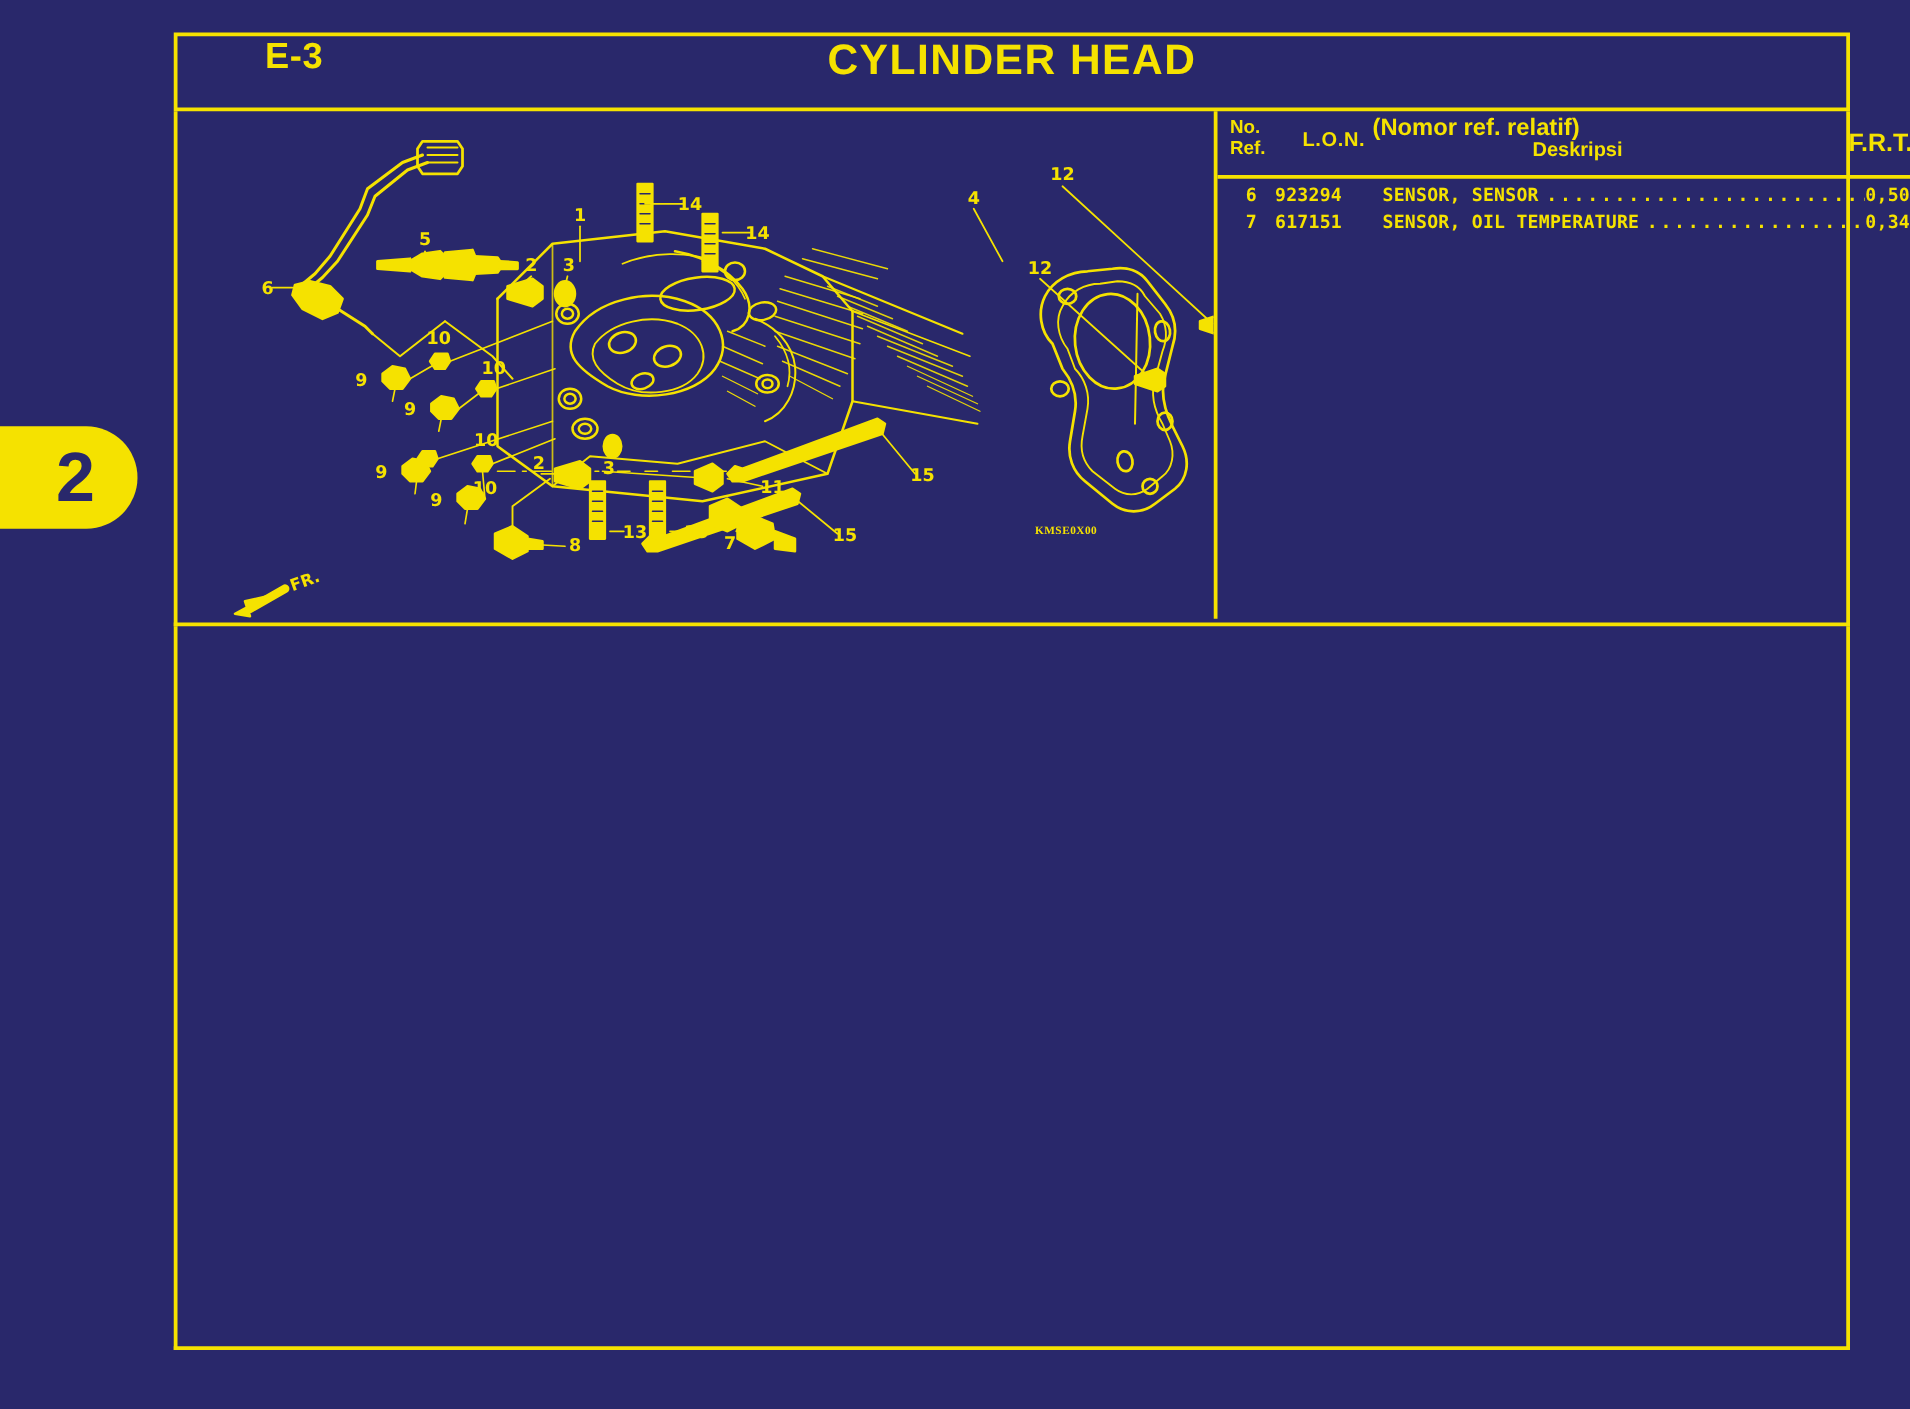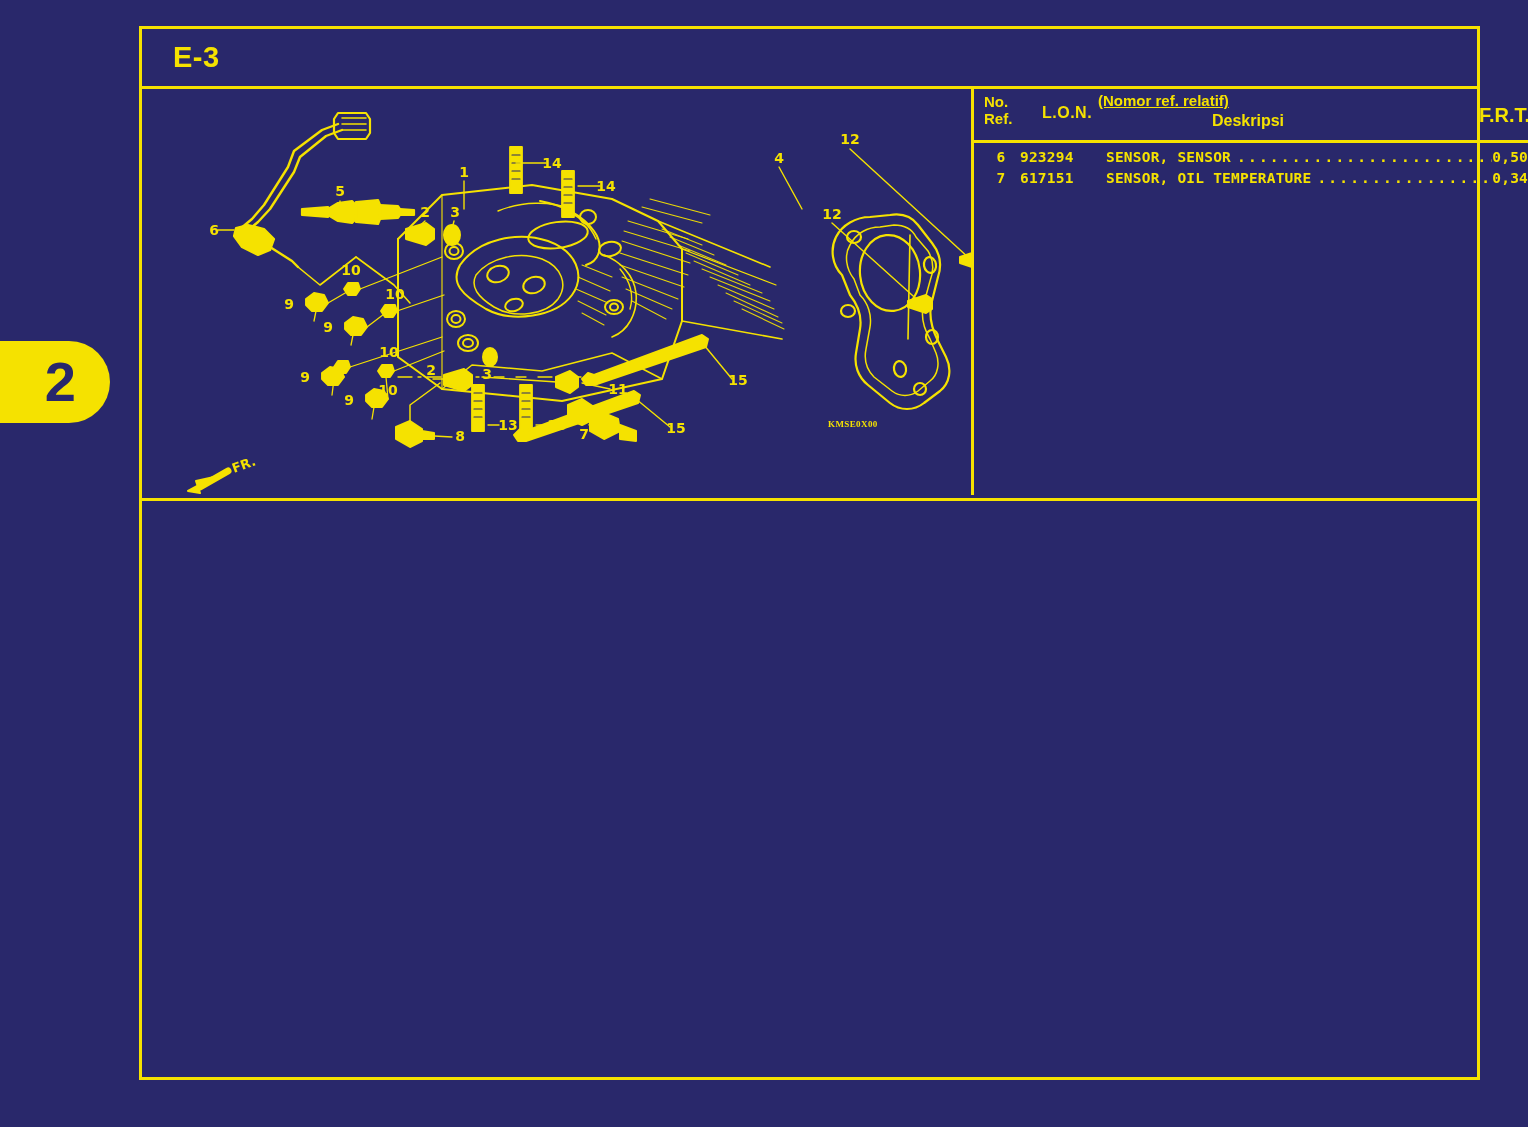--- a/index.html
+++ b/index.html
@@ -52,21 +52,22 @@
     position: absolute;
     box-sizing: border-box;
     border: 3px solid #f5e200;
   }
 
   
   #title-bar {
     left: 0; top: 0;
     width: 1341px; height: 63px;
     display: flex;
-    align-items: center;
+    align-items: flex-start;
+    padding-left: 39px;
   }
   #page-code {
     color: #f5e200;
     font-size: 29px;
     font-weight: bold;
     letter-spacing: .5px;
     margin-left: 31px;
     white-space: nowrap;
   }
   #sheet-title {
@@ -124,27 +125,26 @@
   #table-header .h-lon {
     position: absolute;
     left: 68px; top: 15px;
     font-size: 16px;
     font-weight: bold;
     letter-spacing: .5px;
   }
   #table-header .h-relatif {
     position: absolute;
     left: 124px; top: 3px;
-    font-size: 15px;
-    font-weight: bold;
-    text-decoration: underline;
+    font-size: 19px;
+    font-weight: bold;
   }
   #table-header .h-deskripsi {
     position: absolute;
-    left: 238px; top: 23px;
+    left: 252px; top: 23px;
     font-size: 16px;
     font-weight: bold;
   }
   #table-header .h-frt {
     position: absolute;
     right: 8px; top: 15px;
     font-size: 20px;
     font-weight: bold;
   }
 
@@ -210,20 +210,21 @@
 <body>
 
 <div id="section-tab">
   <span class="num">2</span>
 </div>
 
 <div id="catalog-frame">
 
   <div class="panel" id="title-bar">
     <span id="page-code">E-3</span>
+    <span id="sheet-title">CYLINDER HEAD</span>
   </div>
 
   <div class="panel" id="upper-row">
 
     <div id="illustration-panel">
       <svg id="illustration-svg" viewBox="0 0 829 406">
         <g fill="none" stroke="#f5e200" stroke-width="2" stroke-linecap="round" stroke-linejoin="round">
 
           <path d="M196 35 L180 41 L152 62 L146 78 L122 116 L110 130 L98 140" stroke-width="2.4"></path>
           <path d="M200 41 L184 47 L158 68 L152 83 L128 120 L116 133 L104 143" stroke-width="2.4"></path>

